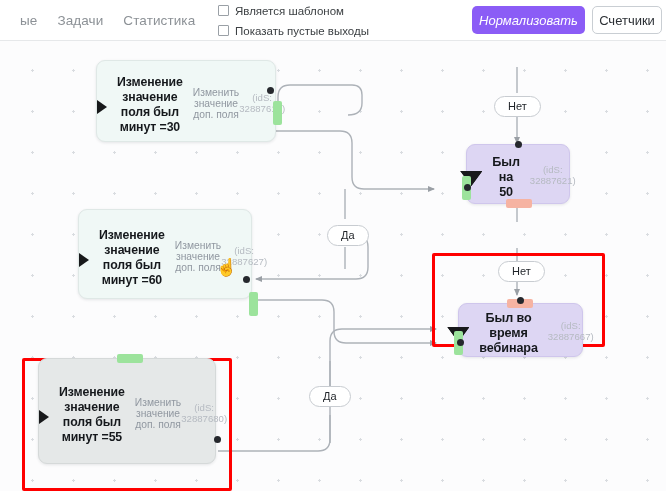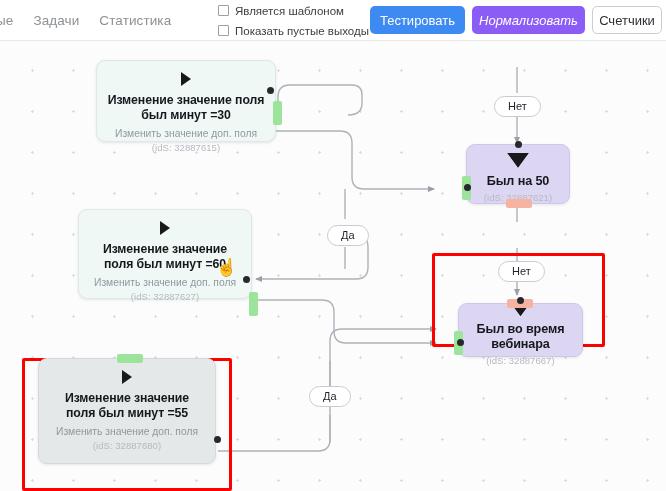--- a/index.html
+++ b/index.html
@@ -14,21 +14,21 @@
 
   
   #header {
     position: absolute; left: 0; top: 0; width: 666px; height: 41px;
     background: #ffffff;
     border-bottom: 1px solid #e6e8ea;
     z-index: 40;
   }
   .nav-links {
     position: absolute; left: 0; top: 9px; height: 22px;
-    display: flex; align-items: center; gap: 20px;
+    display: flex; align-items: center; gap: 20px; padding-left: 24px;
   }
   .nav-link {
     font-size: 13.5px; color: #8c9196; white-space: nowrap;
     cursor: pointer; letter-spacing: .1px;
   }
   .nav-link.partial { margin-left: -4px; }
 
   .check-group {
     position: absolute; left: 218px; top: 3px;
     display: flex; flex-direction: column; gap: 5px;
@@ -58,21 +58,21 @@
     background-image: radial-gradient(#d9dce0 1px, transparent 1.2px);
     background-size: 41px 41px;
     background-position: 12px 9px;
     overflow: hidden;
   }
   #edges { position: absolute; left: 0; top: 0; width: 666px; height: 450px; }
 
   
   .node {
     position: absolute; border-radius: 9px;
-    display: flex; flex-direction: column; align-items: center;
+    display: flex; flex-direction: row; align-items: center;
     z-index: 10; cursor: pointer;
     box-shadow: 0 1px 3px rgba(20,25,40,.10);
   }
   .node-action {
     background: #f0f8f6; border: 1px solid #dfe8e6;
   }
   .node-action.greyed { background: #e5e8e8; border: 1px solid #d5d9d9; }
   .node-filter {
     background: #ddd6f3; border: 1px solid #cfc6ec;
     align-items: center; justify-content: center;
@@ -153,21 +153,20 @@
       <div class="check-row">
         <span class="cbox"></span>
         <span class="check-label">Является шаблоном</span>
       </div>
       <div class="check-row">
         <span class="cbox"></span>
         <span class="check-label">Показать пустые выходы</span>
       </div>
     </div>
 
-    <div class="btn" id="btn-test">Тестировать</div>
     <div class="btn" id="btn-norm">Нормализовать</div>
     <div class="btn" id="btn-count">Счетчики</div>
   </div>
 
   <div id="canvas">
 
     <svg id="edges" viewBox="0 0 666 450" xmlns="http://www.w3.org/2000/svg">
       <defs>
         <marker id="arw" markerWidth="7" markerHeight="7" refX="6" refY="3" orient="auto" markerUnits="userSpaceOnUse">
           <path d="M0,0 L7,3 L0,6 z" fill="#9a9fa5"></path>

